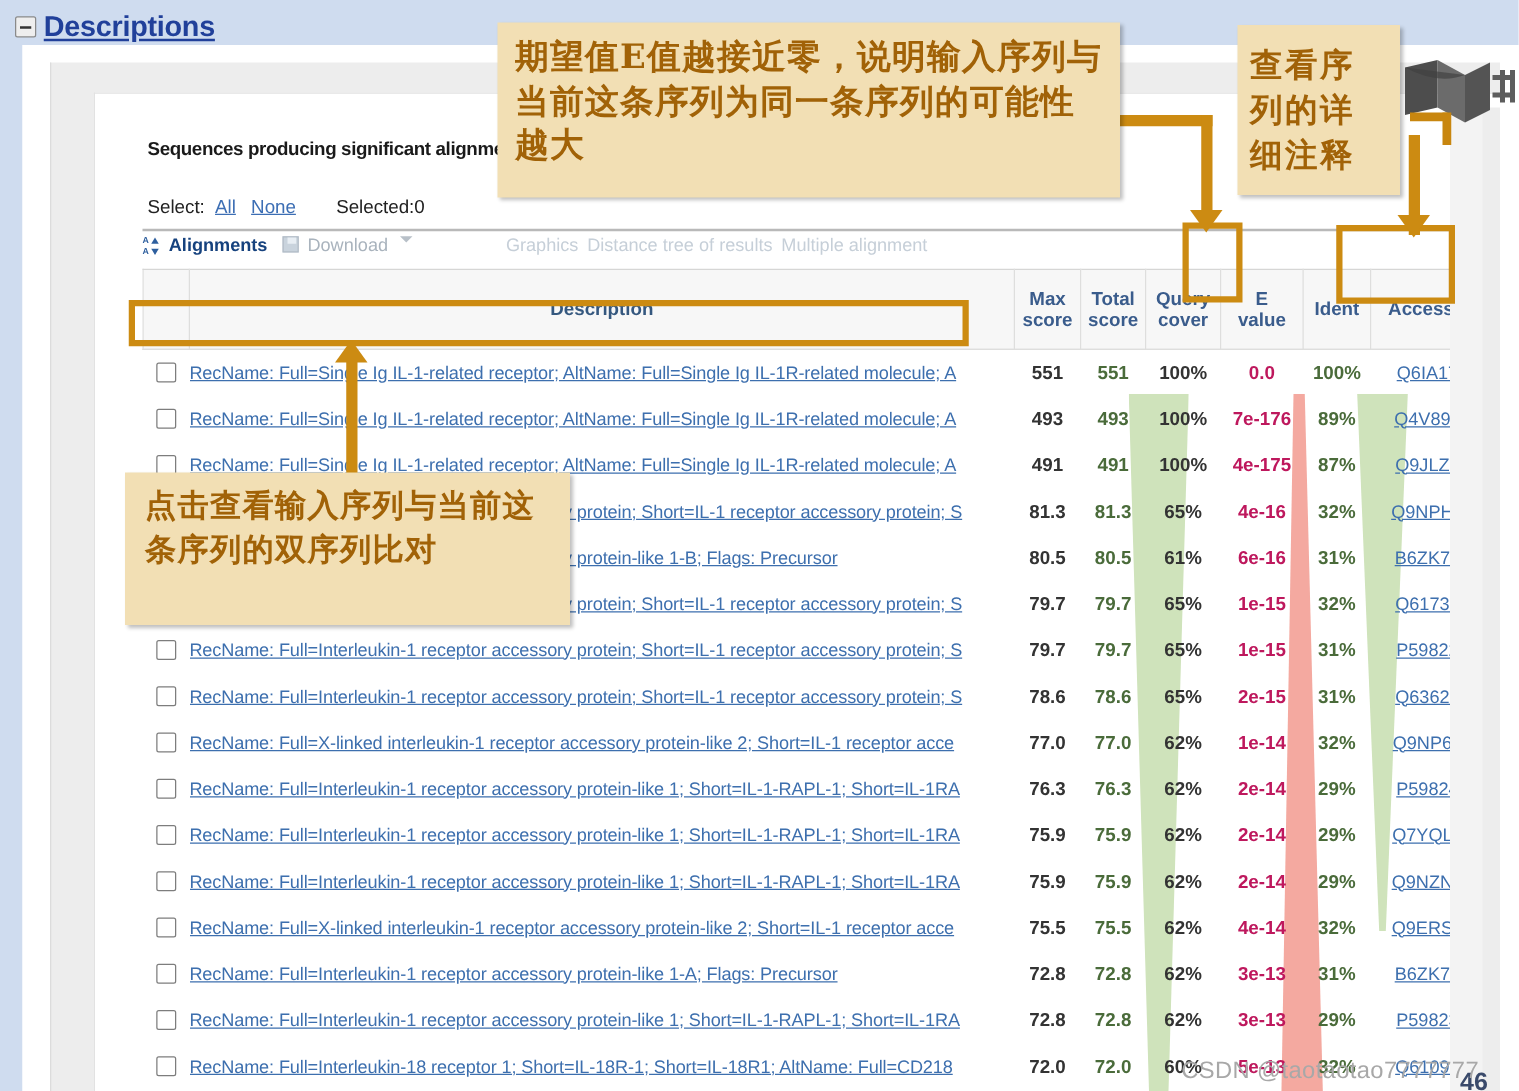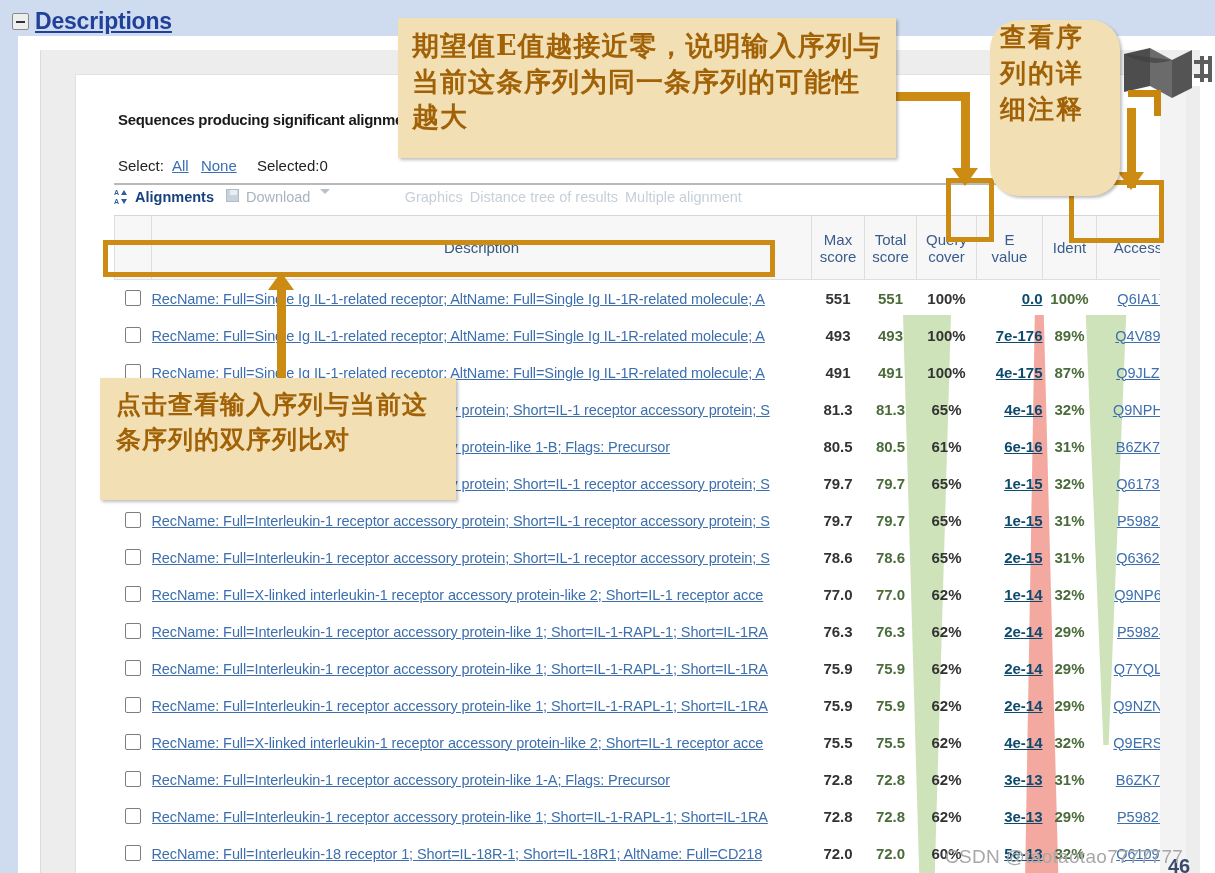--- a/index.html
+++ b/index.html
@@ -74,21 +74,21 @@
     white-space:nowrap; letter-spacing:-0.3px;
   }
   #select-row {
     position:absolute; left:42px; top:82px;
     font-size:15px; color:#222; white-space:nowrap;
   }
   #select-row .lbl { color:#222; }
   #select-row a {
     color:#3c6eb4; text-decoration:underline; margin:0 4px; cursor:pointer;
   }
-  #select-row .selcount { margin-left:12px; }
+  #select-row .selcount { margin-left:24px; }
 
   
   #toolbar {
     position:absolute; left:38px; top:108px; width:1082px; height:28px;
     border-top:2px solid #b9b9b9;
     display:flex; align-items:flex-start; gap:7px;
     padding-top:4px;
     font-size:14.5px; white-space:nowrap;
   }
   .sort-icon {
@@ -128,21 +128,21 @@
   
   #table {
     position:absolute; left:38px; top:140px; width:1085px;
     border-collapse:collapse;
     table-layout:fixed;
   }
   #table th {
     background:#f7f7f7;
     border:1px solid #dededd;
     border-top:1px solid #d6d6d5;
-    color:#3a5c8c; font-size:15px; font-weight:normal;
+    color:#3a5c8c; font-size:15px; font-weight:bold;
     padding:6px 2px; line-height:17px; vertical-align:middle;
     height:64px;
   }
   #table th.desc-head { color:#35587f; }
   #table td {
     border:none;
     padding:0;
     font-size:15px;
     height:37px; vertical-align:middle;
   }
@@ -158,21 +158,21 @@
   td.c-desc {
     padding-left:6px;
     overflow:hidden; white-space:nowrap;
   }
   td.c-desc a {
     color:#3d6fae; text-decoration:underline; font-size:14.5px;
     letter-spacing:-0.1px; cursor:pointer;
   }
   td.c-num { text-align:center; color:#333; font-weight:bold; font-size:15px; }
   td.c-green { text-align:center; color:#4a6b3a; font-weight:bold; position:relative; z-index:2;}
-  td.c-ev { text-align:right; color:#0c4a6e; font-weight:bold; position:relative; z-index:2;text-decoration:underline;}
+  td.c-ev { text-align:center; color:#be185d; font-weight:bold; position:relative; z-index:2;}
   td.c-acc { text-align:center; }
   td.c-acc a { color:#3d6fae; text-decoration:underline; font-size:14.5px; cursor:pointer;}
 
   .cbx {
     width:16px; height:16px; border:1.5px solid #7d7d7d; border-radius:2px;
     background:#fff; margin:0 auto; cursor:pointer;
   }
 
   
   .bar {
@@ -221,24 +221,23 @@
     font-family:"DejaVu Serif","Liberation Serif",serif;
     font-weight:bold;
     line-height:1.32;
     padding:10px 14px;
   }
   #callout-evalue {
     left:398px; top:18px; width:498px; height:140px;
     font-size:27px; letter-spacing:1px;
   }
   #callout-anno {
-    left:990px; top:20px; width:130px; height:176px;
+    left:990px; top:20px; width:130px; height:136px;
     font-size:26px; letter-spacing:2px; line-height:1.38;
-    padding:0 10px;
-    border-radius:29px;
+    padding:16px 10px;
   }
   #callout-align {
     left:100px; top:378px; width:356px; height:122px;
     font-size:25px; letter-spacing:1px; line-height:1.38;
     padding:10px 16px;
   }
 
   
   .connector { position:absolute; background:#cc8b12; z-index:22; }
   #conn-ev-h { left:878px; top:92px; width:92px; height:9px; }

